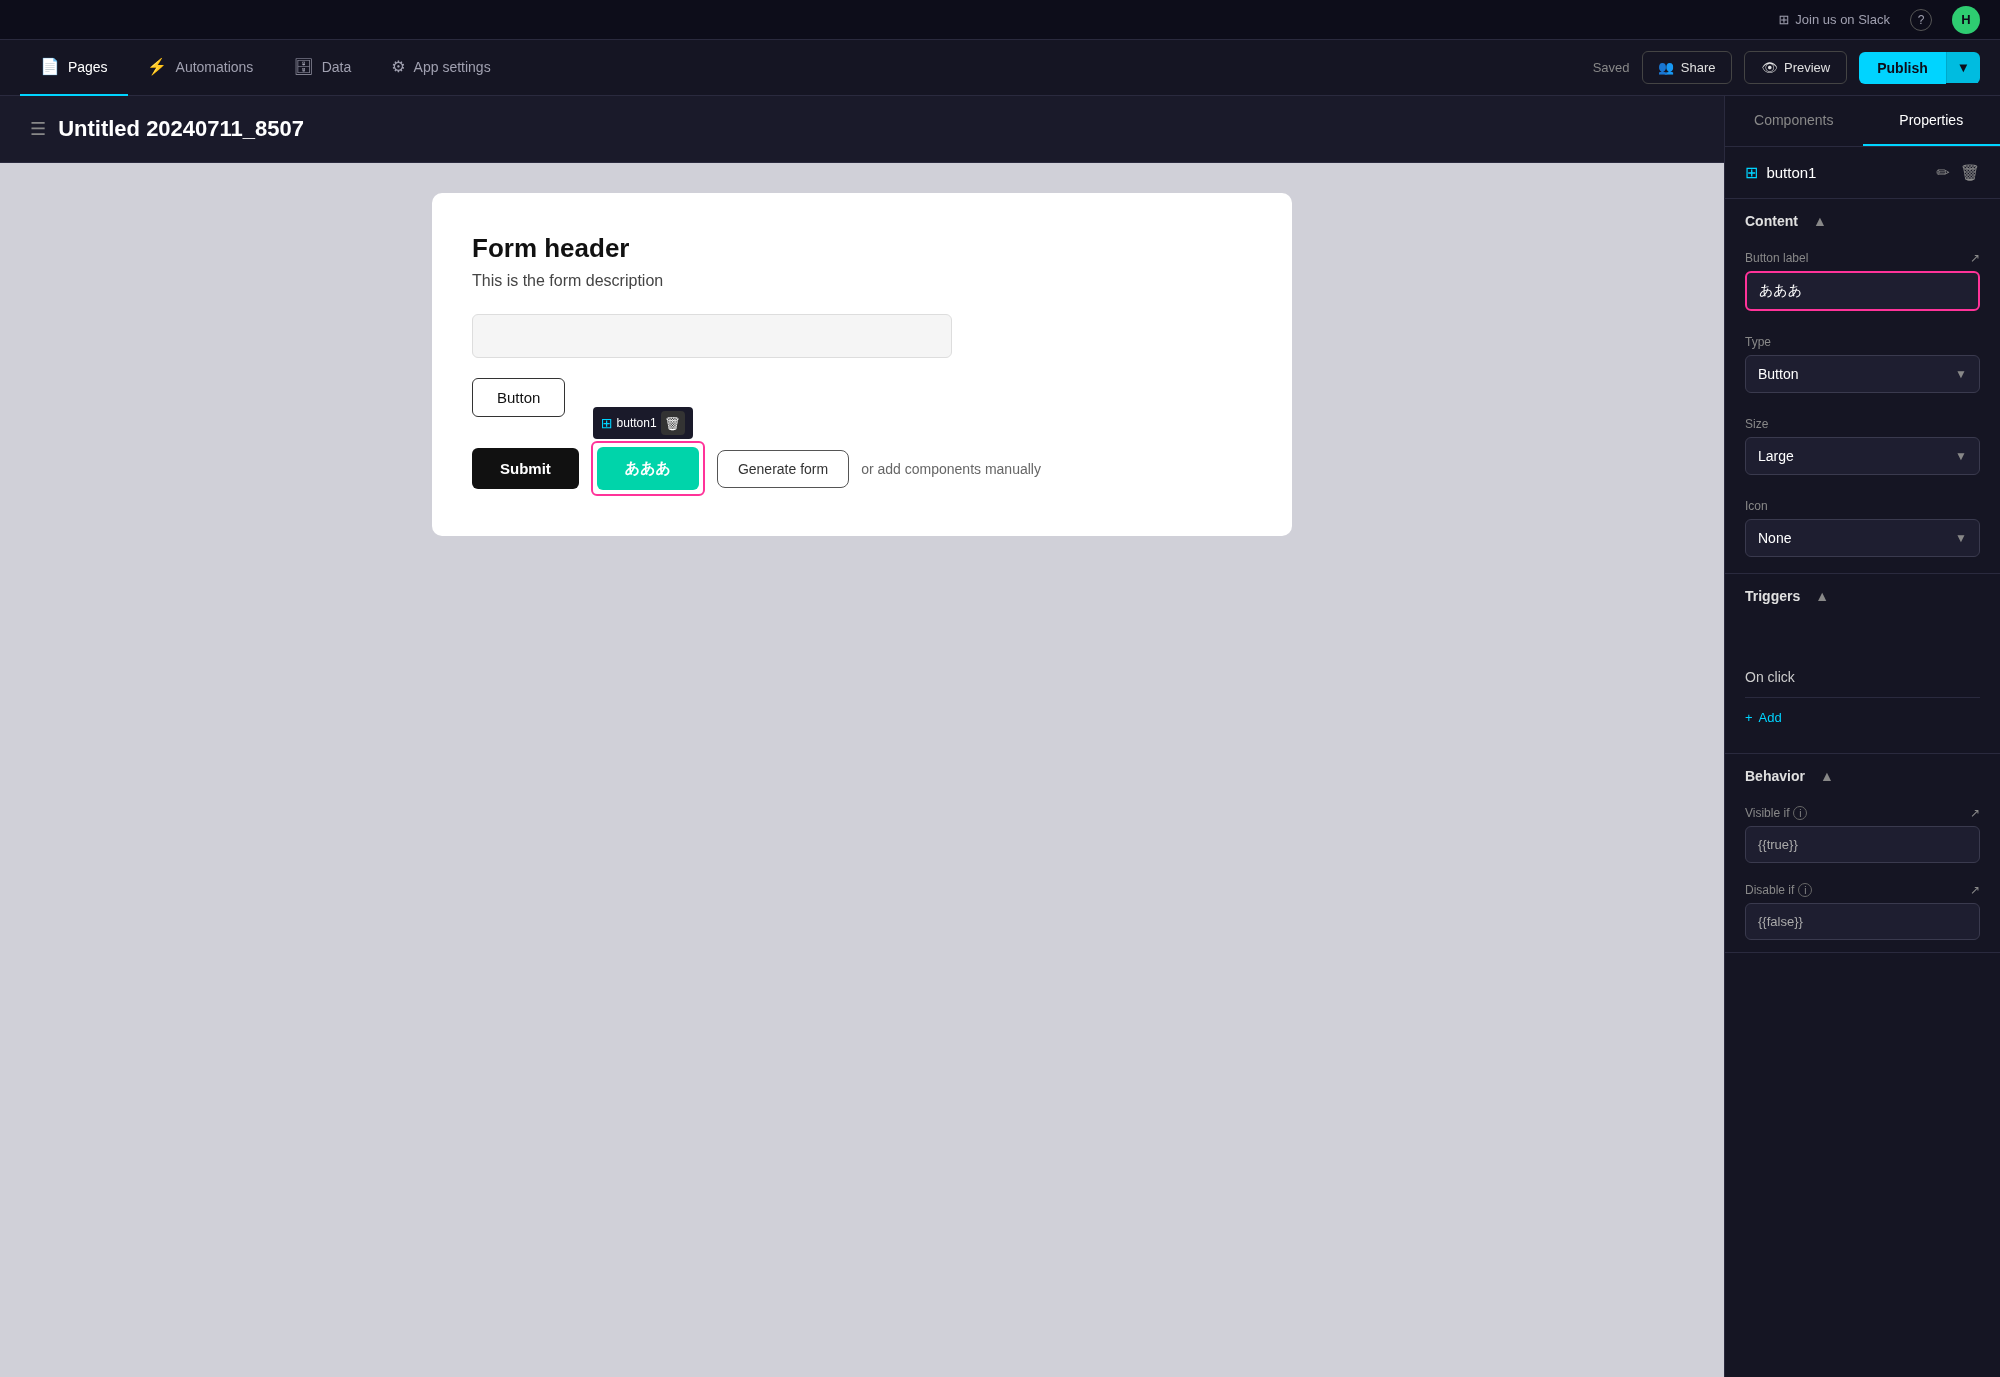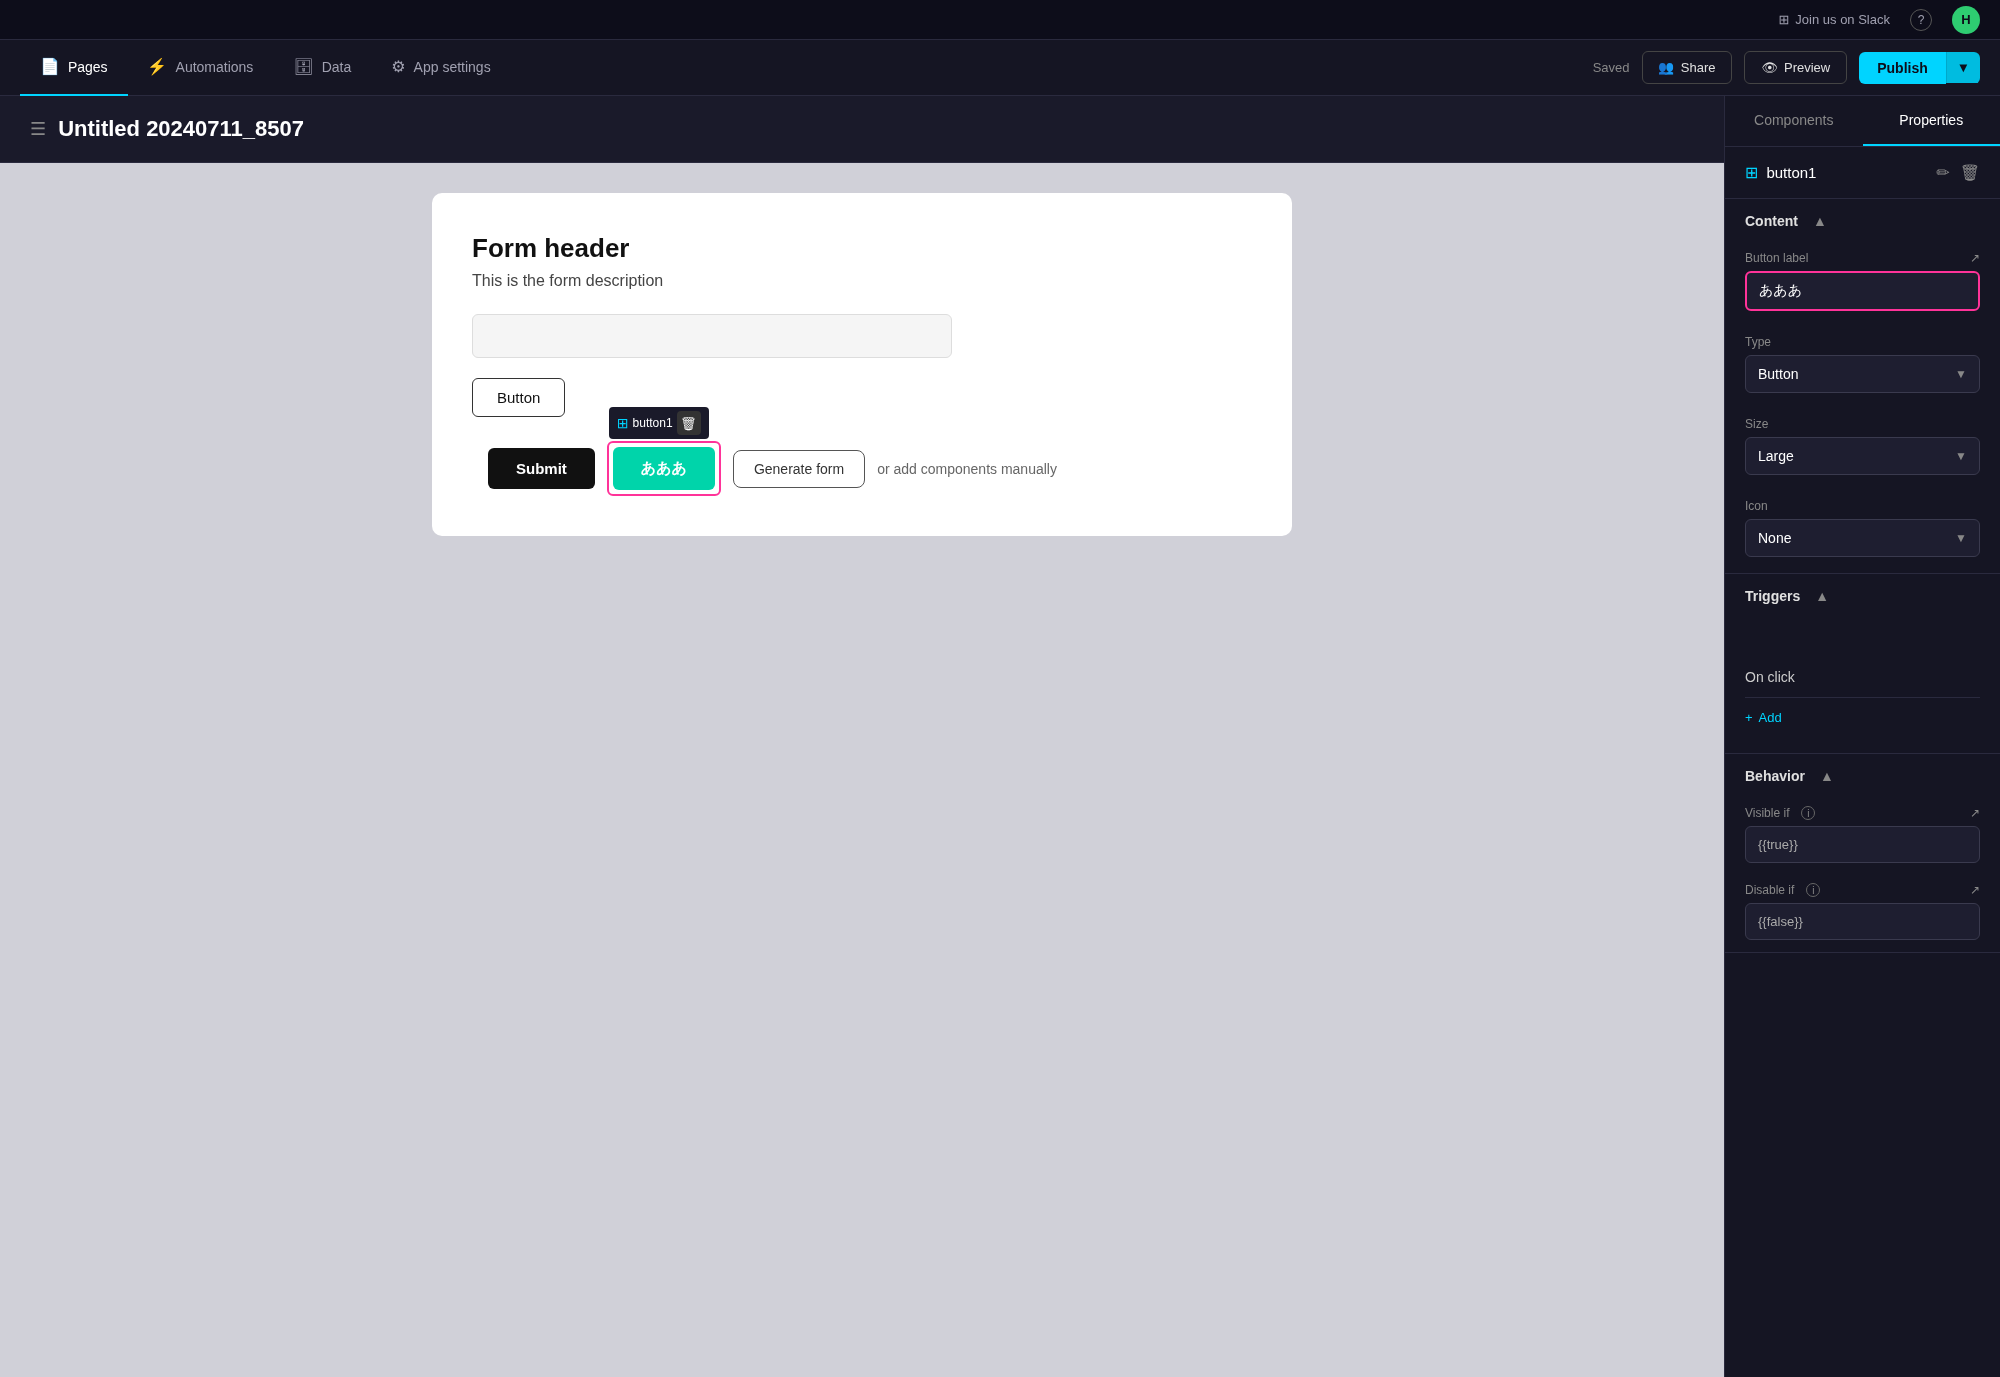--- a/index.html
+++ b/index.html
@@ -122,21 +122,21 @@
     .action-row { display: flex; align-items: center; gap: 12px; }
     .generate-btn {
       padding: 10px 20px; background: #fff; border: 1.5px solid #555; border-radius: 8px;
       font-size: 14px; color: #333; cursor: pointer;
     }
     .or-add-text { font-size: 14px; color: #666; }
 
     
     .btn-submit {
       padding: 12px 28px; background: #111; color: #fff; border: none; border-radius: 6px;
-      font-size: 15px; font-weight: 600; cursor: pointer; margin-left: 16px;
+      font-size: 15px; font-weight: 600; cursor: pointer;
     }
 
     
     .component-selected-wrapper {
       position: relative;
       display: inline-block;
     }
     .component-border {
       border: 2px solid #ff3399;
       border-radius: 6px;
@@ -233,21 +233,21 @@
     }
     .trigger-label { font-size: 14px; color: #ccc; margin-top: 39px; }
     .add-trigger-row {
       display: flex; align-items: center; gap: 6px; padding: 12px 0;
       color: #00d4ff; font-size: 13px; cursor: pointer;
     }
 
     .behavior-field { padding: 8px 20px 12px; }
     .behavior-label {
       font-size: 12px; color: #888; margin-bottom: 6px;
-      display: flex; align-items: center; gap: 12px;
+      display: flex; align-items: center; gap: 4px;
     }
     .info-icon {
       width: 14px; height: 14px; border-radius: 50%; border: 1px solid #666;
       display: inline-flex; align-items: center; justify-content: center; font-size: 10px; color: #888;
     }
     .behavior-value {
       padding: 10px 12px; background: #1e1e30; border: 1px solid #3a3a4e; border-radius: 6px;
       color: #aaa; font-size: 13px;
     }
     .expand-icon { color: #888; font-size: 12px; }

